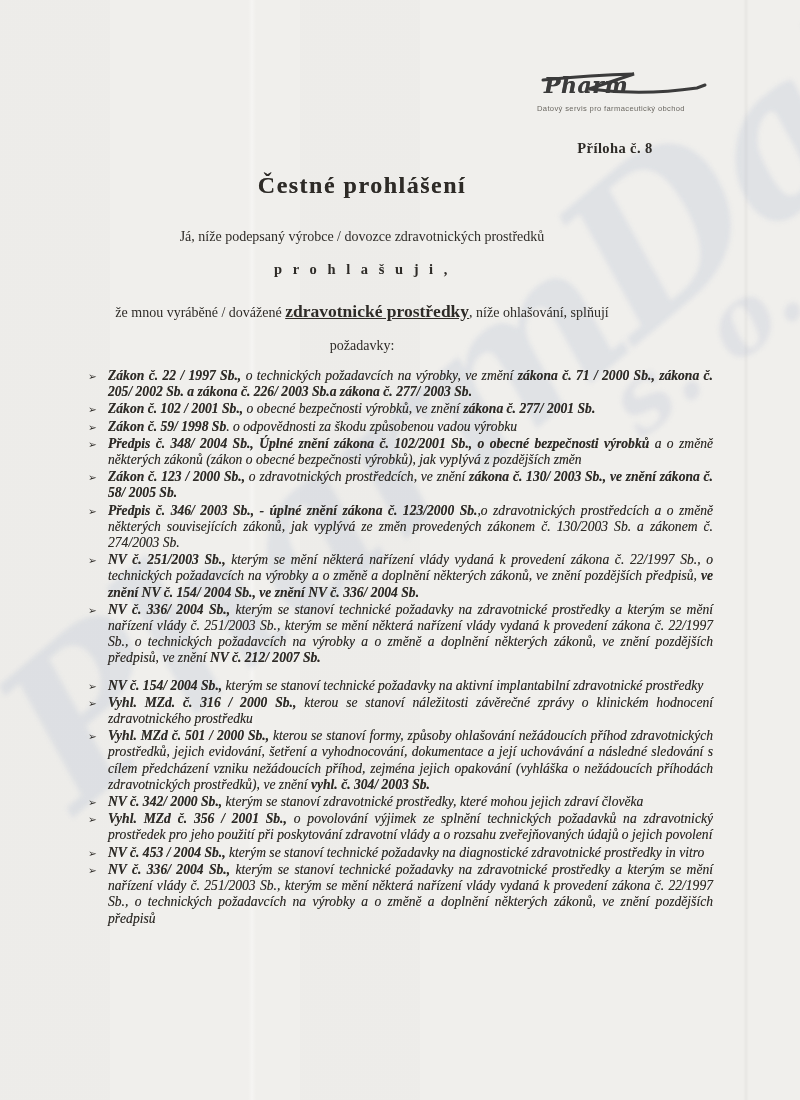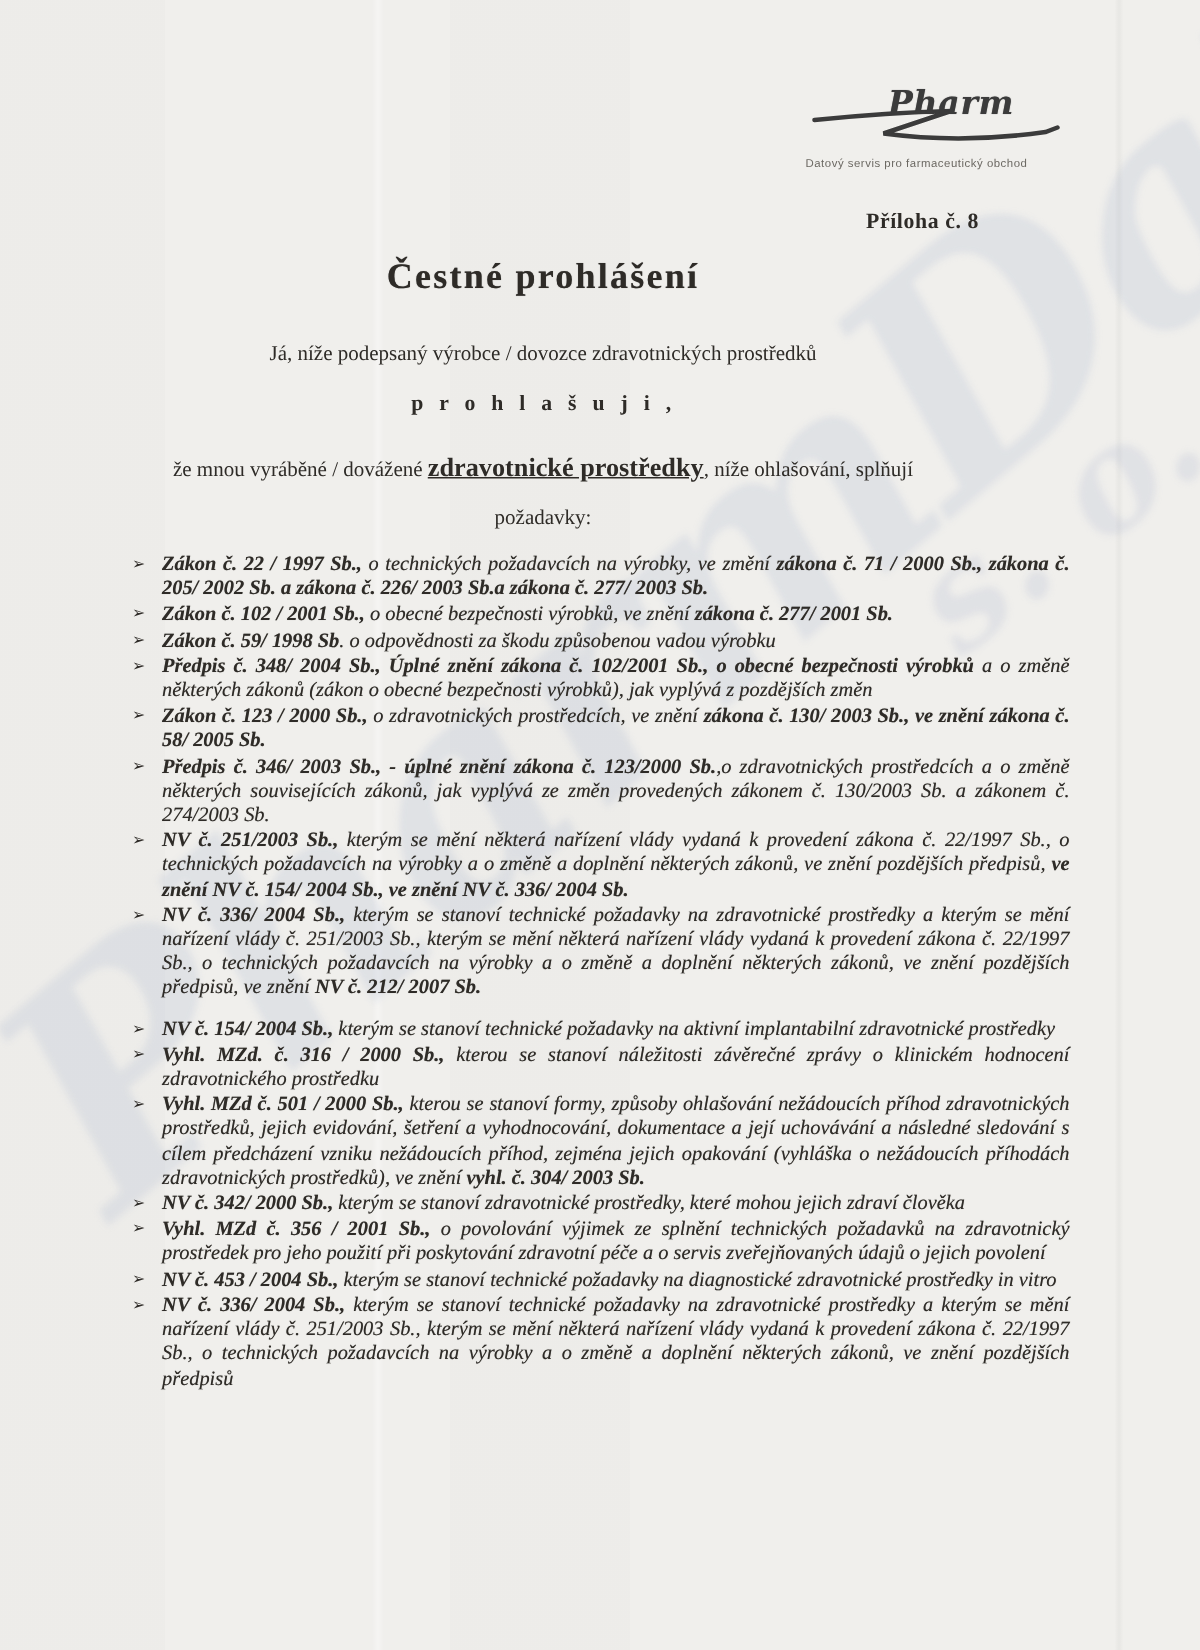--- a/index.html
+++ b/index.html
@@ -34,22 +34,22 @@
     position:absolute;left:598px;top:292px;
     transform:rotate(-38deg);
     font-family:"DejaVu Serif", serif;font-style:italic;font-weight:bold;
     font-size:95px;white-space:nowrap;
     color:rgba(140,158,195,0.16);filter:blur(2.5px);
     pointer-events:none;user-select:none;
   }
   
   .logo{position:absolute;left:537px;top:56px;width:180px;color:var(--logo-ink);}
   .logo-script{position:relative;height:46px;font-family:"DejaVu Serif", serif;font-style:italic;font-weight:bold;}
-  .logo-top{position:absolute;left:7px;top:0;font-size:22px;letter-spacing:0.5px;
-    text-shadow:0 0 0.6px rgba(60,60,60,0.7);margin-left:48px;}
+  .logo-top{position:absolute;left:7px;top:16px;font-size:22px;letter-spacing:0.5px;
+    text-shadow:0 0 0.6px rgba(60,60,60,0.7);}
   .logo-bottom{position:absolute;left:64px;top:19px;font-size:17px;letter-spacing:1px;
     text-shadow:0 0 0.6px rgba(60,60,60,0.7);}
   .logo-swoosh{position:absolute;left:0;top:0;}
   .logo-tagline{margin-top:2px;font-family:"Liberation Sans", sans-serif;
     font-size:7.6px;letter-spacing:0.35px;color:#6b6862;}
   
   .attachment{position:absolute;left:545px;top:140px;width:140px;text-align:center;
     font-weight:bold;font-size:14.5px;letter-spacing:0.4px;}
   .centered{position:absolute;left:0;width:724px;text-align:center;}
   .doc-title{top:172px;font-size:24px;font-weight:bold;letter-spacing:1.5px;
@@ -143,21 +143,21 @@
       <div class="li" data-name="legal-list-item">
         <span class="bullet" data-name="arrowhead-bullet-icon">➢</span>
         <div class="litext" data-name="legal-list-item-text"><span class="b" data-name="law-citation">Vyhl. MZd č. 501 / 2000 Sb., </span><span data-name="law-description">kterou se stanoví formy, způsoby ohlašování nežádoucích příhod zdravotnických prostředků, jejich evidování, šetření a vyhodnocování, dokumentace a její uchovávání a následné sledování s cílem předcházení vzniku nežádoucích příhod, zejména jejich opakování (vyhláška o nežádoucích příhodách zdravotnických prostředků), ve znění </span><span class="b" data-name="law-citation">vyhl. č. 304/ 2003 Sb.</span></div>
       </div>
       <div class="li" data-name="legal-list-item">
         <span class="bullet" data-name="arrowhead-bullet-icon">➢</span>
         <div class="litext" data-name="legal-list-item-text"><span class="b" data-name="law-citation">NV č. 342/ 2000 Sb., </span><span data-name="law-description">kterým se stanoví zdravotnické prostředky, které mohou jejich zdraví člověka</span></div>
       </div>
       <div class="li" data-name="legal-list-item">
         <span class="bullet" data-name="arrowhead-bullet-icon">➢</span>
-        <div class="litext" data-name="legal-list-item-text"><span class="b" data-name="law-citation">Vyhl. MZd č. 356 / 2001 Sb., </span><span data-name="law-description">o povolování výjimek ze splnění technických požadavků na zdravotnický prostředek pro jeho použití při poskytování zdravotní péče a o servis zveřejňovaných údajů o jejich povolení</span></div>
+        <div class="litext" data-name="legal-list-item-text"><span class="b" data-name="law-citation">Vyhl. MZd č. 356 / 2001 Sb., </span><span data-name="law-description">o povolování výjimek ze splnění technických požadavků na zdravotnický prostředek pro jeho použití při poskytování zdravotní vlády a o rozsahu zveřejňovaných údajů o jejich povolení</span></div>
       </div>
       <div class="li" data-name="legal-list-item">
         <span class="bullet" data-name="arrowhead-bullet-icon">➢</span>
         <div class="litext" data-name="legal-list-item-text"><span class="b" data-name="law-citation">NV č. 453 / 2004 Sb., </span><span data-name="law-description">kterým se stanoví technické požadavky na diagnostické zdravotnické prostředky in vitro</span></div>
       </div>
       <div class="li" data-name="legal-list-item">
         <span class="bullet" data-name="arrowhead-bullet-icon">➢</span>
         <div class="litext" data-name="legal-list-item-text"><span class="b" data-name="law-citation">NV č. 336/ 2004 Sb., </span><span data-name="law-description">kterým se stanoví technické požadavky na zdravotnické prostředky a kterým se mění nařízení vlády č. 251/2003 Sb., kterým se mění některá nařízení vlády vydaná k provedení zákona č. 22/1997 Sb., o technických požadavcích na výrobky a o změně a doplnění některých zákonů, ve znění pozdějších předpisů</span></div>
       </div>
     </div>

